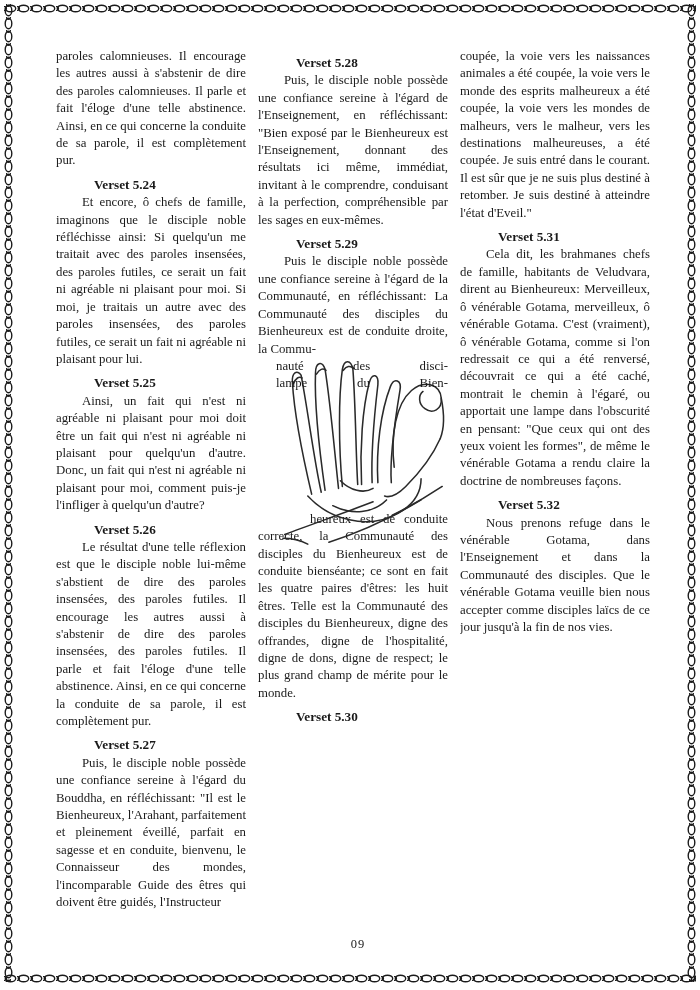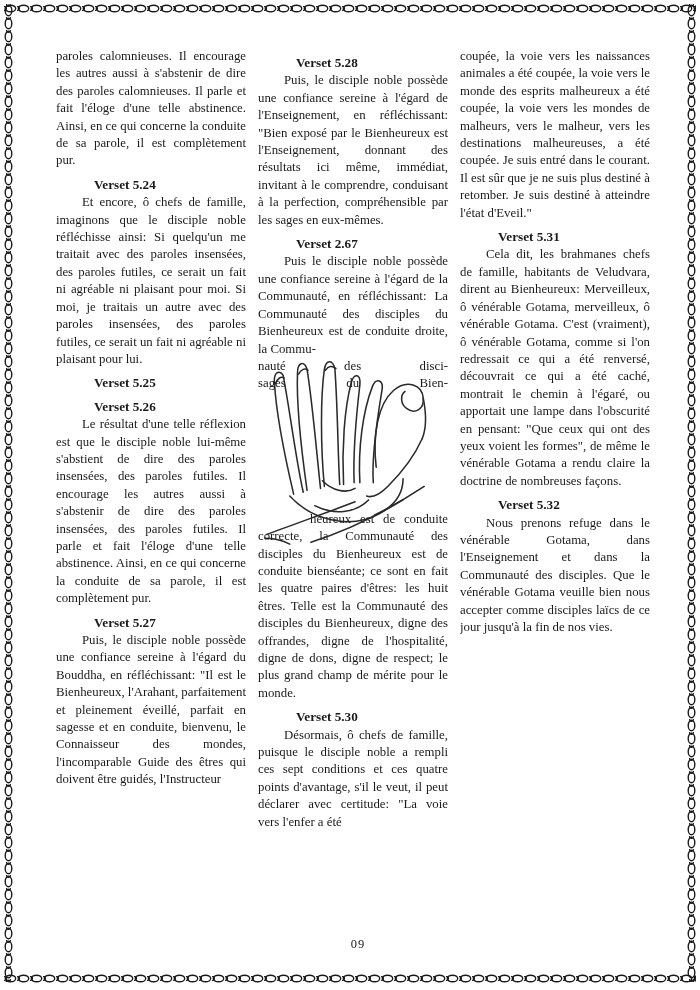--- a/index.html
+++ b/index.html
@@ -23,21 +23,21 @@
     font-size:12.8px; line-height:17.4px; text-align:justify;
   }
   .col p{margin:0; text-indent:26px;}
   .col p.cont{text-indent:0;}
   .col p.after-fig{text-indent:52px;}
   .col h3{
     margin:6px 0 1px 38px; font-size:13.2px; font-weight:bold;
     text-align:left; line-height:17.4px;
   }
   
-  .figure{position:relative;}
+  .figure{position:relative;margin-left:18px;}
   .fig-line{
     display:flex; justify-content:space-between;
     position:relative; z-index:2; height:17.4px;
   }
   .fig-spacer{height:118px;}
   .hands{position:absolute; left:2px; top:-4px; width:170px; height:192px; z-index:1;}
   
   .pagenum{
     position:absolute; top:937px; left:8px; width:100%;
     text-align:center; font-size:12.5px; letter-spacing:1px;
@@ -74,38 +74,39 @@
   <svg class="b b-right">
       <rect width="100%" height="100%" fill="url(#chain-v)"></rect>
     </svg>
 
   <div class="columns">
       <div class="col">
         <p class="cont">paroles calomnieuses. Il encourage les autres aussi à s'abstenir de dire des paroles calomnieuses. Il parle et fait l'éloge d'une telle abstinence. Ainsi, en ce qui concerne la conduite de sa parole, il est complètement pur.</p>
         <h3>Verset 5.24</h3>
         <p>Et encore, ô chefs de famille, imaginons que le disciple noble réfléchisse ainsi: Si quelqu'un me traitait avec des paroles insensées, des paroles futiles, ce serait un fait ni agréable ni plaisant pour moi. Si moi, je traitais un autre avec des paroles insensées, des paroles futiles, ce serait un fait ni agréable ni plaisant pour lui.</p>
         <h3>Verset 5.25</h3>
+        <p>Ainsi, un fait qui n'est ni agréable ni plaisant pour moi doit être un fait qui n'est ni agréable ni plaisant pour quelqu'un d'autre. Donc, un fait qui n'est ni agréable ni plaisant pour moi, comment puis-je l'infliger à quelqu'un d'autre?</p>
         <h3>Verset 5.26</h3>
         <p>Le résultat d'une telle réflexion est que le disciple noble lui-même s'abstient de dire des paroles insensées, des paroles futiles. Il encourage les autres aussi à s'abstenir de dire des paroles insensées, des paroles futiles. Il parle et fait l'éloge d'une telle abstinence. Ainsi, en ce qui concerne la conduite de sa parole, il est complètement pur.</p>
         <h3>Verset 5.27</h3>
         <p>Puis, le disciple noble possède une confiance sereine à l'égard du Bouddha, en réfléchissant: "Il est le Bienheureux, l'Arahant, parfaitement et pleinement éveillé, parfait en sagesse et en conduite, bienvenu, le Connaisseur des mondes, l'incomparable Guide des êtres qui doivent être guidés, l'Instructeur</p>
       </div>
       <div class="col">
         <h3>Verset 5.28</h3>
         <p>Puis, le disciple noble possède une confiance sereine à l'égard de l'Enseignement, en réfléchissant: "Bien exposé par le Bienheureux est l'Enseignement, donnant des résultats ici même, immédiat, invitant à le comprendre, conduisant à la perfection, compréhensible par les sages en eux-mêmes.</p>
-        <h3>Verset 2.67</h3>
+        <h3>Verset 5.29</h3>
         <p>Puis le disciple noble possède une confiance sereine à l'égard de la Communauté, en réfléchissant: La Communauté des disciples du Bienheureux est de conduite droite, la Commu-</p>
         <div class="figure">
           <div class="fig-line">
             <span>nauté</span>
             <span>des</span>
             <span>disci-</span>
           </div>
           <div class="fig-line">
-            <span>sages</span>
+            <span>lampe</span>
             <span>du</span>
             <span>Bien-</span>
           </div>
           <div class="fig-spacer"></div>
   <svg class="hands" viewBox="0 0 175 200">
     <g fill="none" stroke="#2a2a2a" stroke-width="1.6" stroke-linecap="round" stroke-linejoin="round">
 
       <path d="M34 146 C26 112 16 64 14 30 C13 19 19 16 23 22 C30 58 36 108 44 144"></path>
       <path d="M15 31 q4 -9 9 -6"></path>
       <path d="M48 142 C42 100 37 48 38 20 C38 8 45 7 48 16 C54 54 58 104 62 140"></path>
@@ -127,21 +128,20 @@
 
       <path d="M6 188 C38 176 72 164 98 154"></path>
       <path d="M148 152 C118 170 84 186 52 196"></path>
       <path d="M170 138 C152 150 134 160 118 168"></path>
       <path d="M30 198 C22 194 12 192 4 192"></path>
     </g>
   </svg>
 </div>
         <p class="after-fig">heureux est de conduite correcte, la Communauté des disciples du Bienheureux est de conduite bienséante; ce sont en fait les quatre paires d'êtres: les huit êtres. Telle est la Communauté des disciples du Bienheureux, digne des offrandes, digne de l'hospitalité, digne de dons, digne de respect; le plus grand champ de mérite pour le monde.</p>
         <h3>Verset 5.30</h3>
-        <p>Désormais, ô chefs de famille, puisque le disciple noble a rempli ces sept conditions et ces quatre points d'avantage, s'il le veut, il peut déclarer avec certitude: "La voie vers l'enfer a été</p>
       </div>
       <div class="col">
         <p class="cont">coupée, la voie vers les naissances animales a été coupée, la voie vers le monde des esprits malheureux a été coupée, la voie vers les mondes de malheurs, vers le malheur, vers les destinations malheureuses, a été coupée. Je suis entré dans le courant. Il est sûr que je ne suis plus destiné à retomber. Je suis destiné à atteindre l'état d'Eveil."</p>
         <h3>Verset 5.31</h3>
         <p>Cela dit, les brahmanes chefs de famille, habitants de Veludvara, dirent au Bienheureux: Merveilleux, ô vénérable Gotama, merveilleux, ô vénérable Gotama. C'est (vraiment), ô vénérable Gotama, comme si l'on redressait ce qui a été renversé, découvrait ce qui a été caché, montrait le chemin à l'égaré, ou apportait une lampe dans l'obscurité en pensant: "Que ceux qui ont des yeux voient les formes", de même le vénérable Gotama a rendu claire la doctrine de nombreuses façons.</p>
         <h3>Verset 5.32</h3>
         <p>Nous prenons refuge dans le vénérable Gotama, dans l'Enseignement et dans la Communauté des disciples. Que le vénérable Gotama veuille bien nous accepter comme disciples laïcs de ce jour jusqu'à la fin de nos vies.</p>
       </div>
     </div>
 

